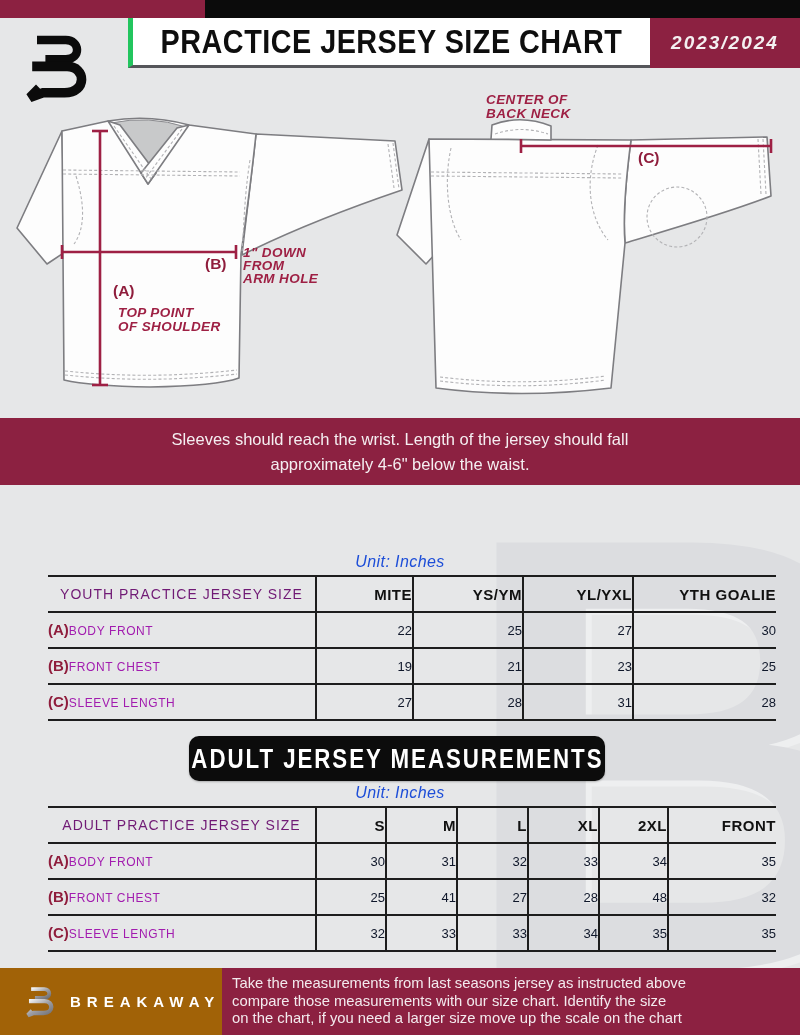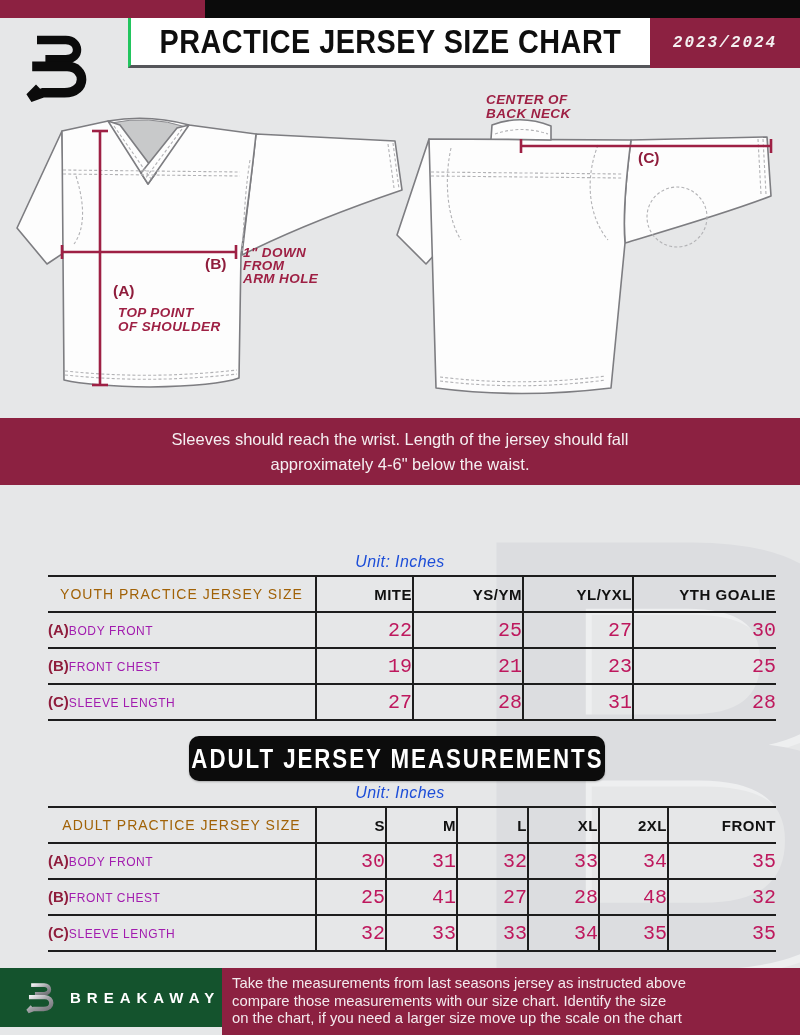--- a/index.html
+++ b/index.html
@@ -8,34 +8,34 @@
     background:#e6e7e8;overflow:hidden;
     font-family:"Liberation Sans",sans-serif;
     -webkit-font-smoothing:antialiased;
   }
   
   .strip{position:absolute;top:0;height:18px;}
   .strip.maroon{left:0;width:205px;background:#8c2141;}
   .strip.black{left:205px;width:595px;background:#0b0b0b;}
   .title-bar{
     position:absolute;left:128px;top:18px;width:522px;height:50px;
-    background:#ffffff;border-left:3px solid #22c55e;border-bottom:3px solid #55565a;
+    background:#ffffff;border-left:5px solid #22c55e;border-bottom:3px solid #55565a;
     box-sizing:border-box;display:flex;align-items:center;justify-content:center;
   }
   .title-bar .t{
     font-size:30px;font-weight:bold;letter-spacing:.5px;color:#0e0e0e;
     transform:scale(.96,1.08);white-space:nowrap;
   }
   .year-box{
     position:absolute;left:650px;top:18px;width:150px;height:50px;background:#8c2141;
     display:flex;align-items:center;justify-content:center;
   }
   .year-box .y{
-    color:#f4f0f1;font-family:Liberation Mono, monospace;font-style:italic;
-    font-weight:bold;font-size:16px;letter-spacing:2px;white-space:nowrap;
+    color:#f4f0f1;font-family:Liberation Sans, sans-serif;font-style:italic;
+    font-weight:bold;font-size:19px;letter-spacing:2px;white-space:nowrap;
   }
   .logo{position:absolute;left:22px;top:22px;}
   
   .watermark{
     position:absolute;left:455px;top:500px;z-index:0;
     font-size:620px;line-height:.82;font-weight:bold;color:#dcdde0;
     text-shadow:6px 6px 0 #eeeff0;user-select:none;
   }
   
   .diagram{position:absolute;left:0;top:68px;z-index:1;}
@@ -68,30 +68,30 @@
   }
   
   table.size{
     position:absolute;left:48px;width:728px;border-collapse:collapse;table-layout:fixed;z-index:1;
   }
   table.size td{
     height:34px;border-top:2px solid #1d1d1d;border-bottom:2px solid #1d1d1d;
     padding:0;vertical-align:middle;background:transparent;
   }
   table.size td.v{border-left:2px solid #1d1d1d;text-align:right;}
-  td.col-head{font-size:14px;color:#a16207;letter-spacing:1px;text-align:center;}
+  td.col-head{font-size:14px;color:#701a75;letter-spacing:1px;text-align:center;}
   td.size-head{font-weight:bold;font-size:15px;color:#111;letter-spacing:.5px;}
   td.rowlab{text-align:left;padding-left:22px;}
   td.rowlab .k{color:#8f1d3c;font-weight:bold;font-size:15px;}
   td.rowlab .l{color:#a21caf;font-size:12px;letter-spacing:.6px;}
-  td.num{font-size:20px;color:#be185d;font-family:Liberation Mono, monospace;}
+  td.num{font-size:13px;color:#0f172a;}
   
   .footer{position:absolute;left:0;top:968px;width:800px;height:67px;z-index:2;}
   .footer .fblack{
-    position:absolute;left:0;top:0;width:222px;height:59px;background:#14532d;
+    position:absolute;left:0;top:0;width:222px;height:67px;background:#a16207;
     display:flex;align-items:center;
   }
   .footer .brand{
     color:#fff;font-size:15px;font-weight:bold;letter-spacing:6px;margin-left:10px;white-space:nowrap;
   }
   .footer .fmaroon{
     position:absolute;left:222px;top:0;width:578px;height:67px;background:#8c2141;
     box-sizing:border-box;padding:7px 10px 0 10px;
   }
   .footer .fmaroon .note{

